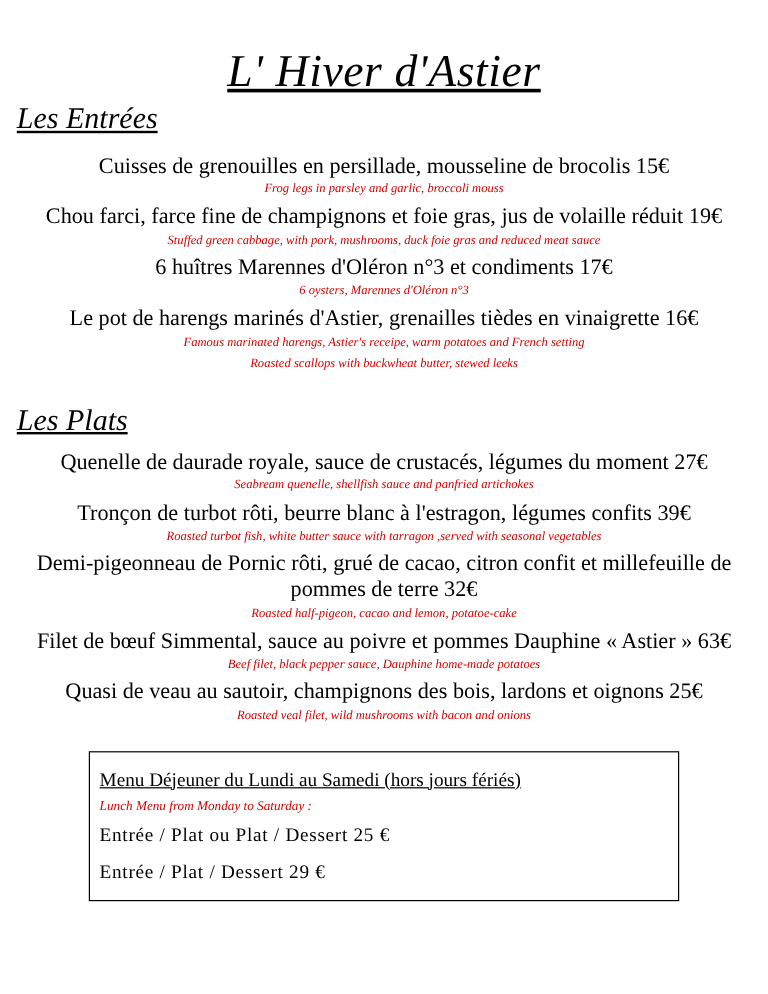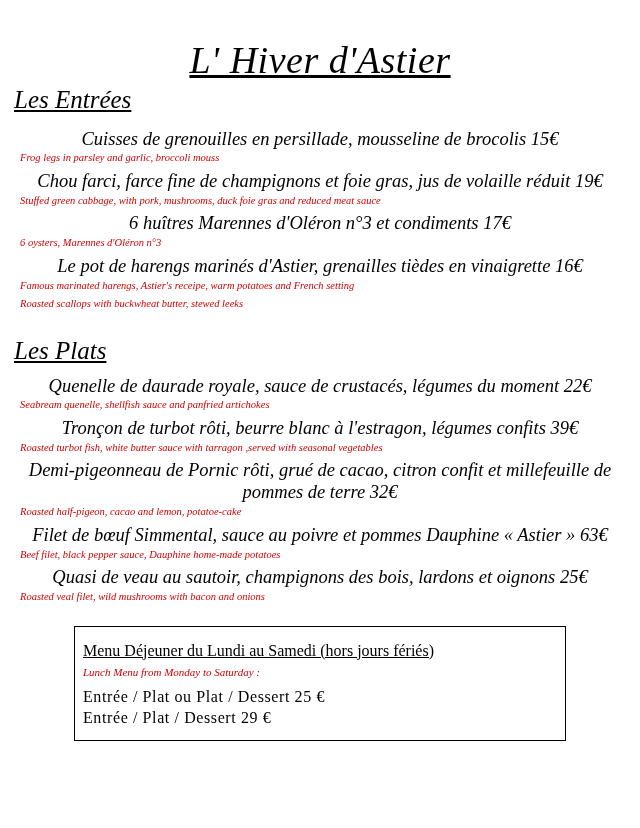--- a/index.html
+++ b/index.html
@@ -42,26 +42,25 @@
   .section-title.plats {
     margin-top: 26px;
     margin-bottom: 10px;
   }
   .dish {
     margin-bottom: 6px;
   }
   .dish-name {
     text-align: center;
     font-size: 18.5px;
-    font-style: italic;
     line-height: 1.18;
     padding: 0 6px;
   }
   .dish-desc {
-    text-align: left;
+    text-align: center;
     font-size: 10.5px;
     font-style: italic;
     color: #d00000;
     line-height: 1.2;
     margin-top: 2px;
     padding: 0 6px;
     font-family: "Liberation Serif", serif;
   }
   .lunch-box {
     border: 1.5px solid #000;
@@ -82,21 +81,21 @@
     margin-top: 6px;
     line-height: 1.2;
   }
   .lunch-line {
     font-size: 16px;
     margin-top: 8px;
     letter-spacing: 0.6px;
     line-height: 1.25;
   }
   .lunch-line.second {
-    margin-top: 1px;
+    margin-top: 11px;
   }
 </style>
 </head>
 <body>
 
 <div class="page">
 
   <div class="menu-title">L' Hiver d'Astier</div>
 
   <div class="section">
@@ -124,21 +123,21 @@
 
     <div class="dish">
       <div class="dish-desc">Roasted scallops with buckwheat butter, stewed leeks</div>
     </div>
   </div>
 
   <div class="section">
     <div class="section-title plats">Les Plats</div>
 
     <div class="dish">
-      <div class="dish-name">Quenelle de daurade royale, sauce de crustacés, légumes du moment 22€</div>
+      <div class="dish-name">Quenelle de daurade royale, sauce de crustacés, légumes du moment 27€</div>
       <div class="dish-desc">Seabream quenelle, shellfish sauce and panfried artichokes</div>
     </div>
 
     <div class="dish">
       <div class="dish-name">Tronçon de turbot rôti, beurre blanc à l'estragon, légumes confits 39€</div>
       <div class="dish-desc">Roasted turbot fish, white butter sauce with tarragon ,served with seasonal vegetables</div>
     </div>
 
     <div class="dish">
       <div class="dish-name">Demi-pigeonneau de Pornic rôti, grué de cacao, citron confit et millefeuille de pommes de terre 32€</div>

